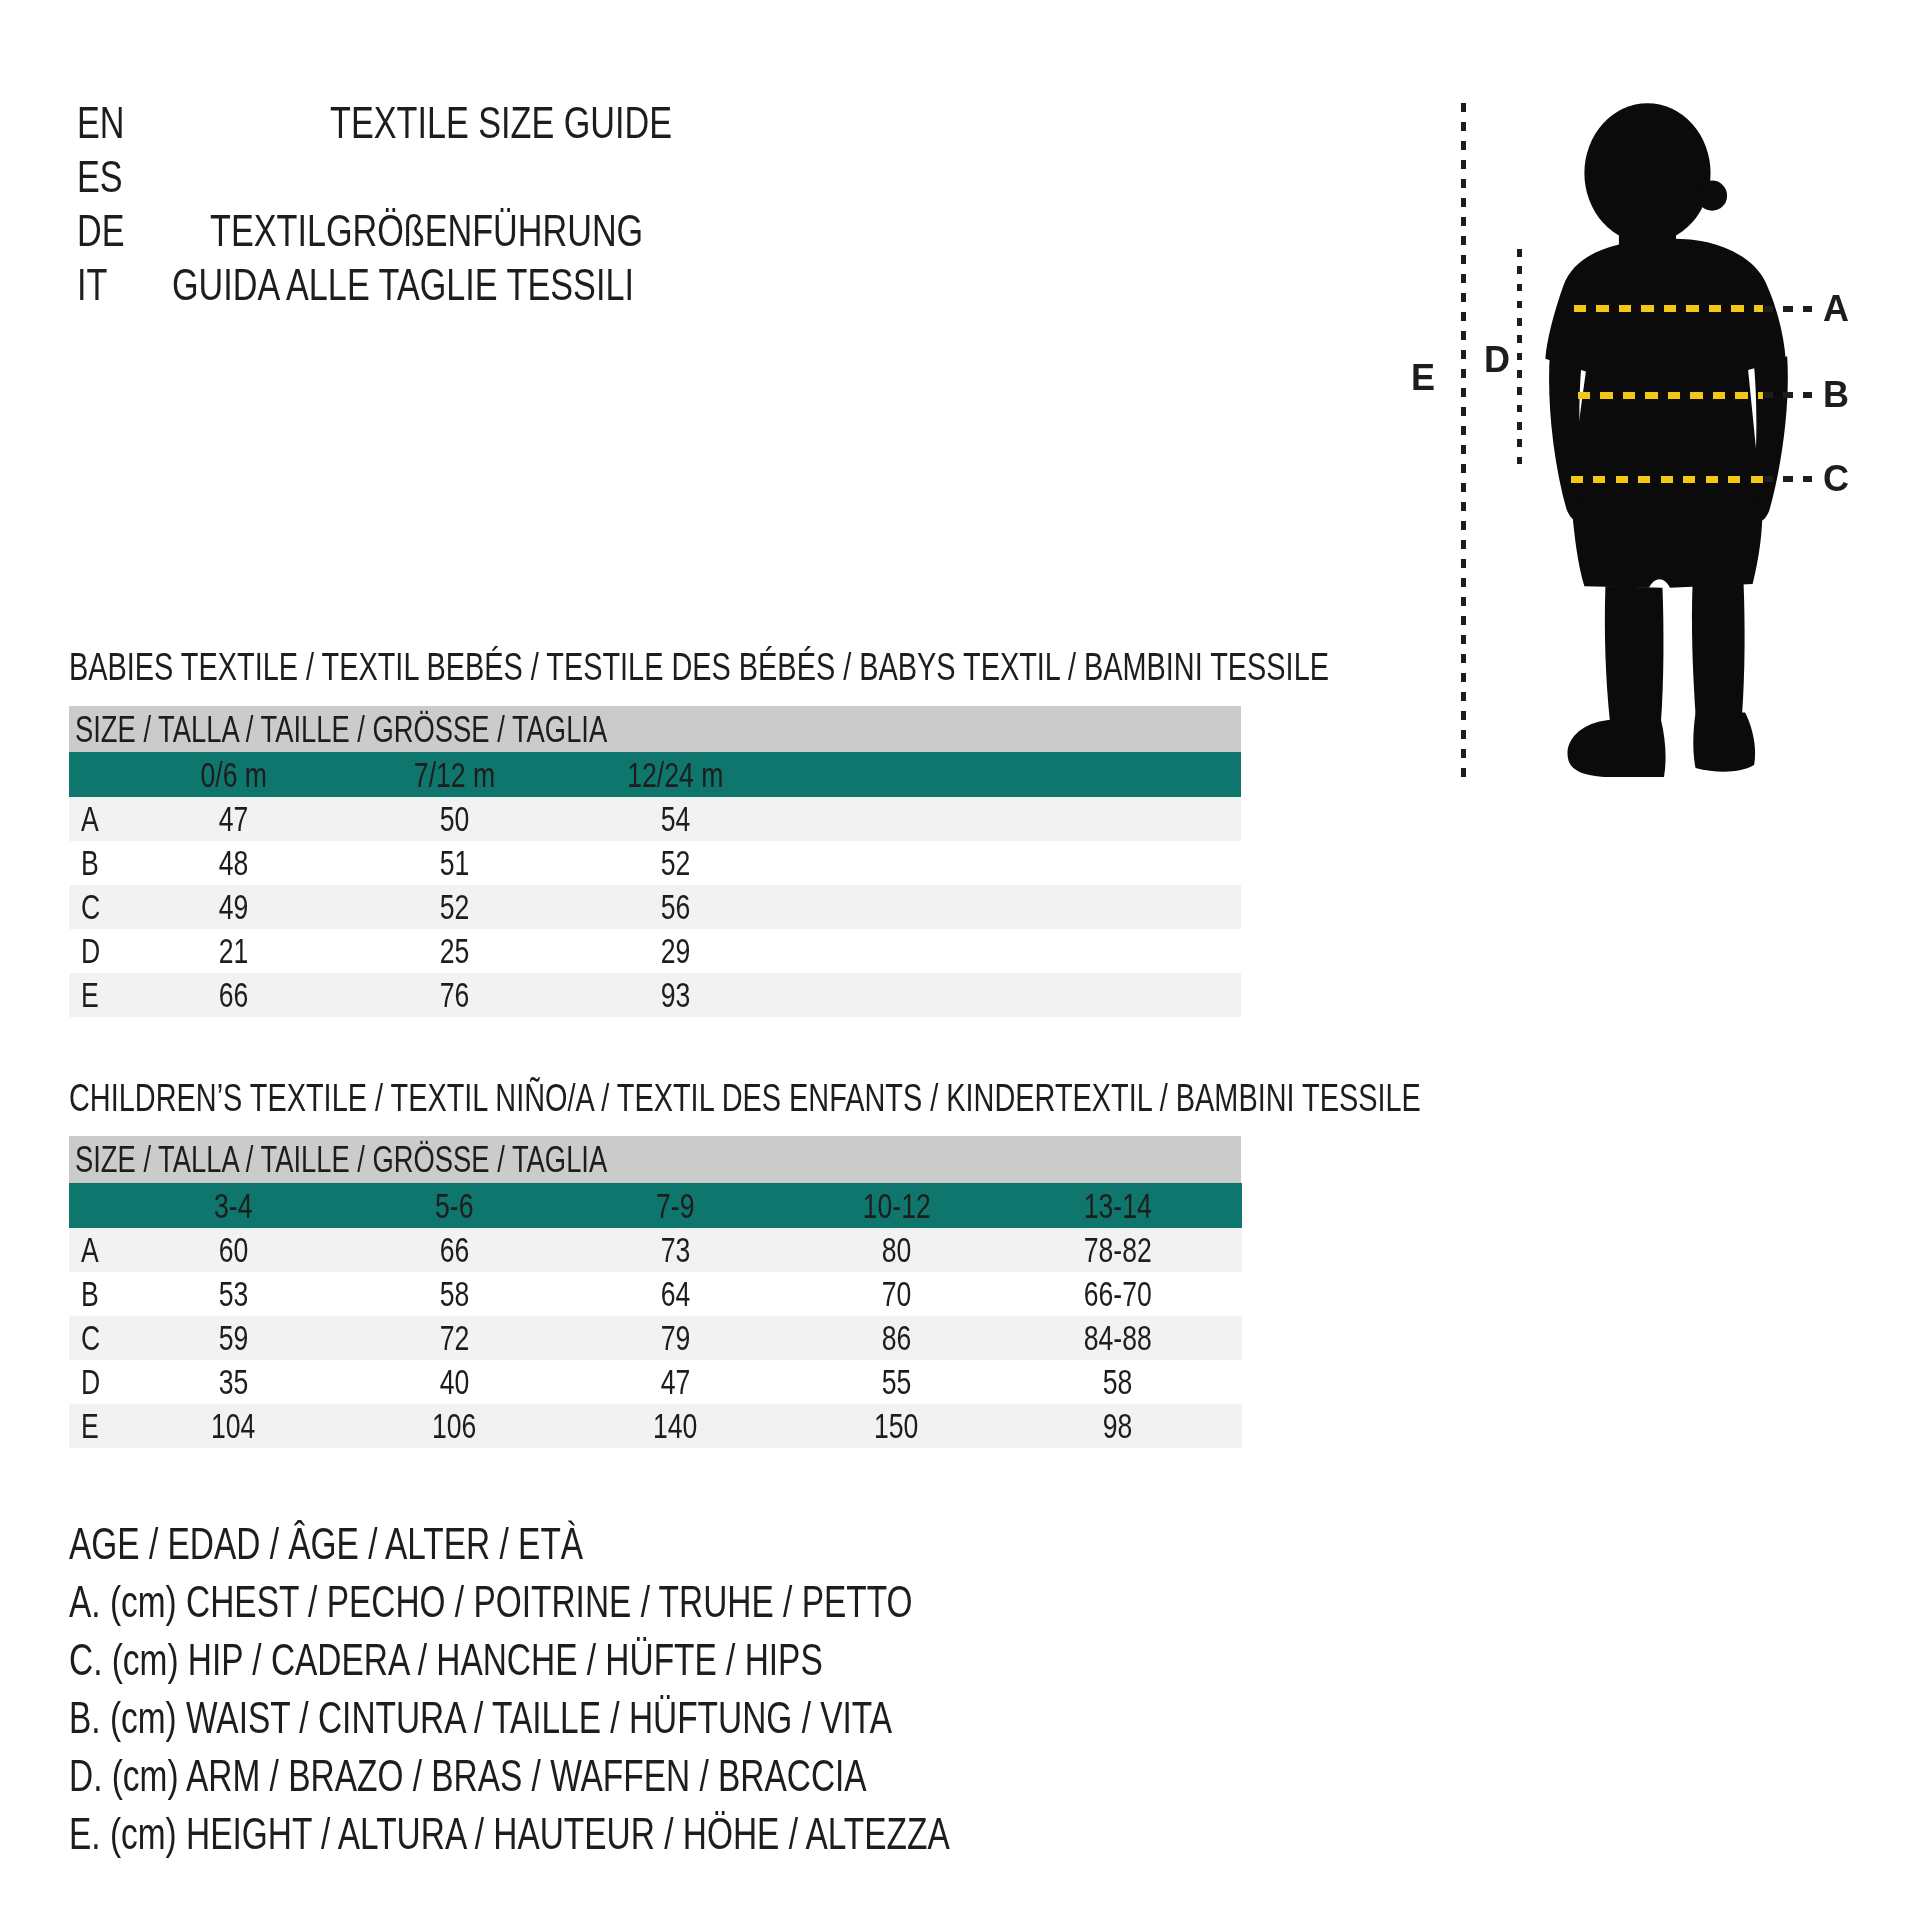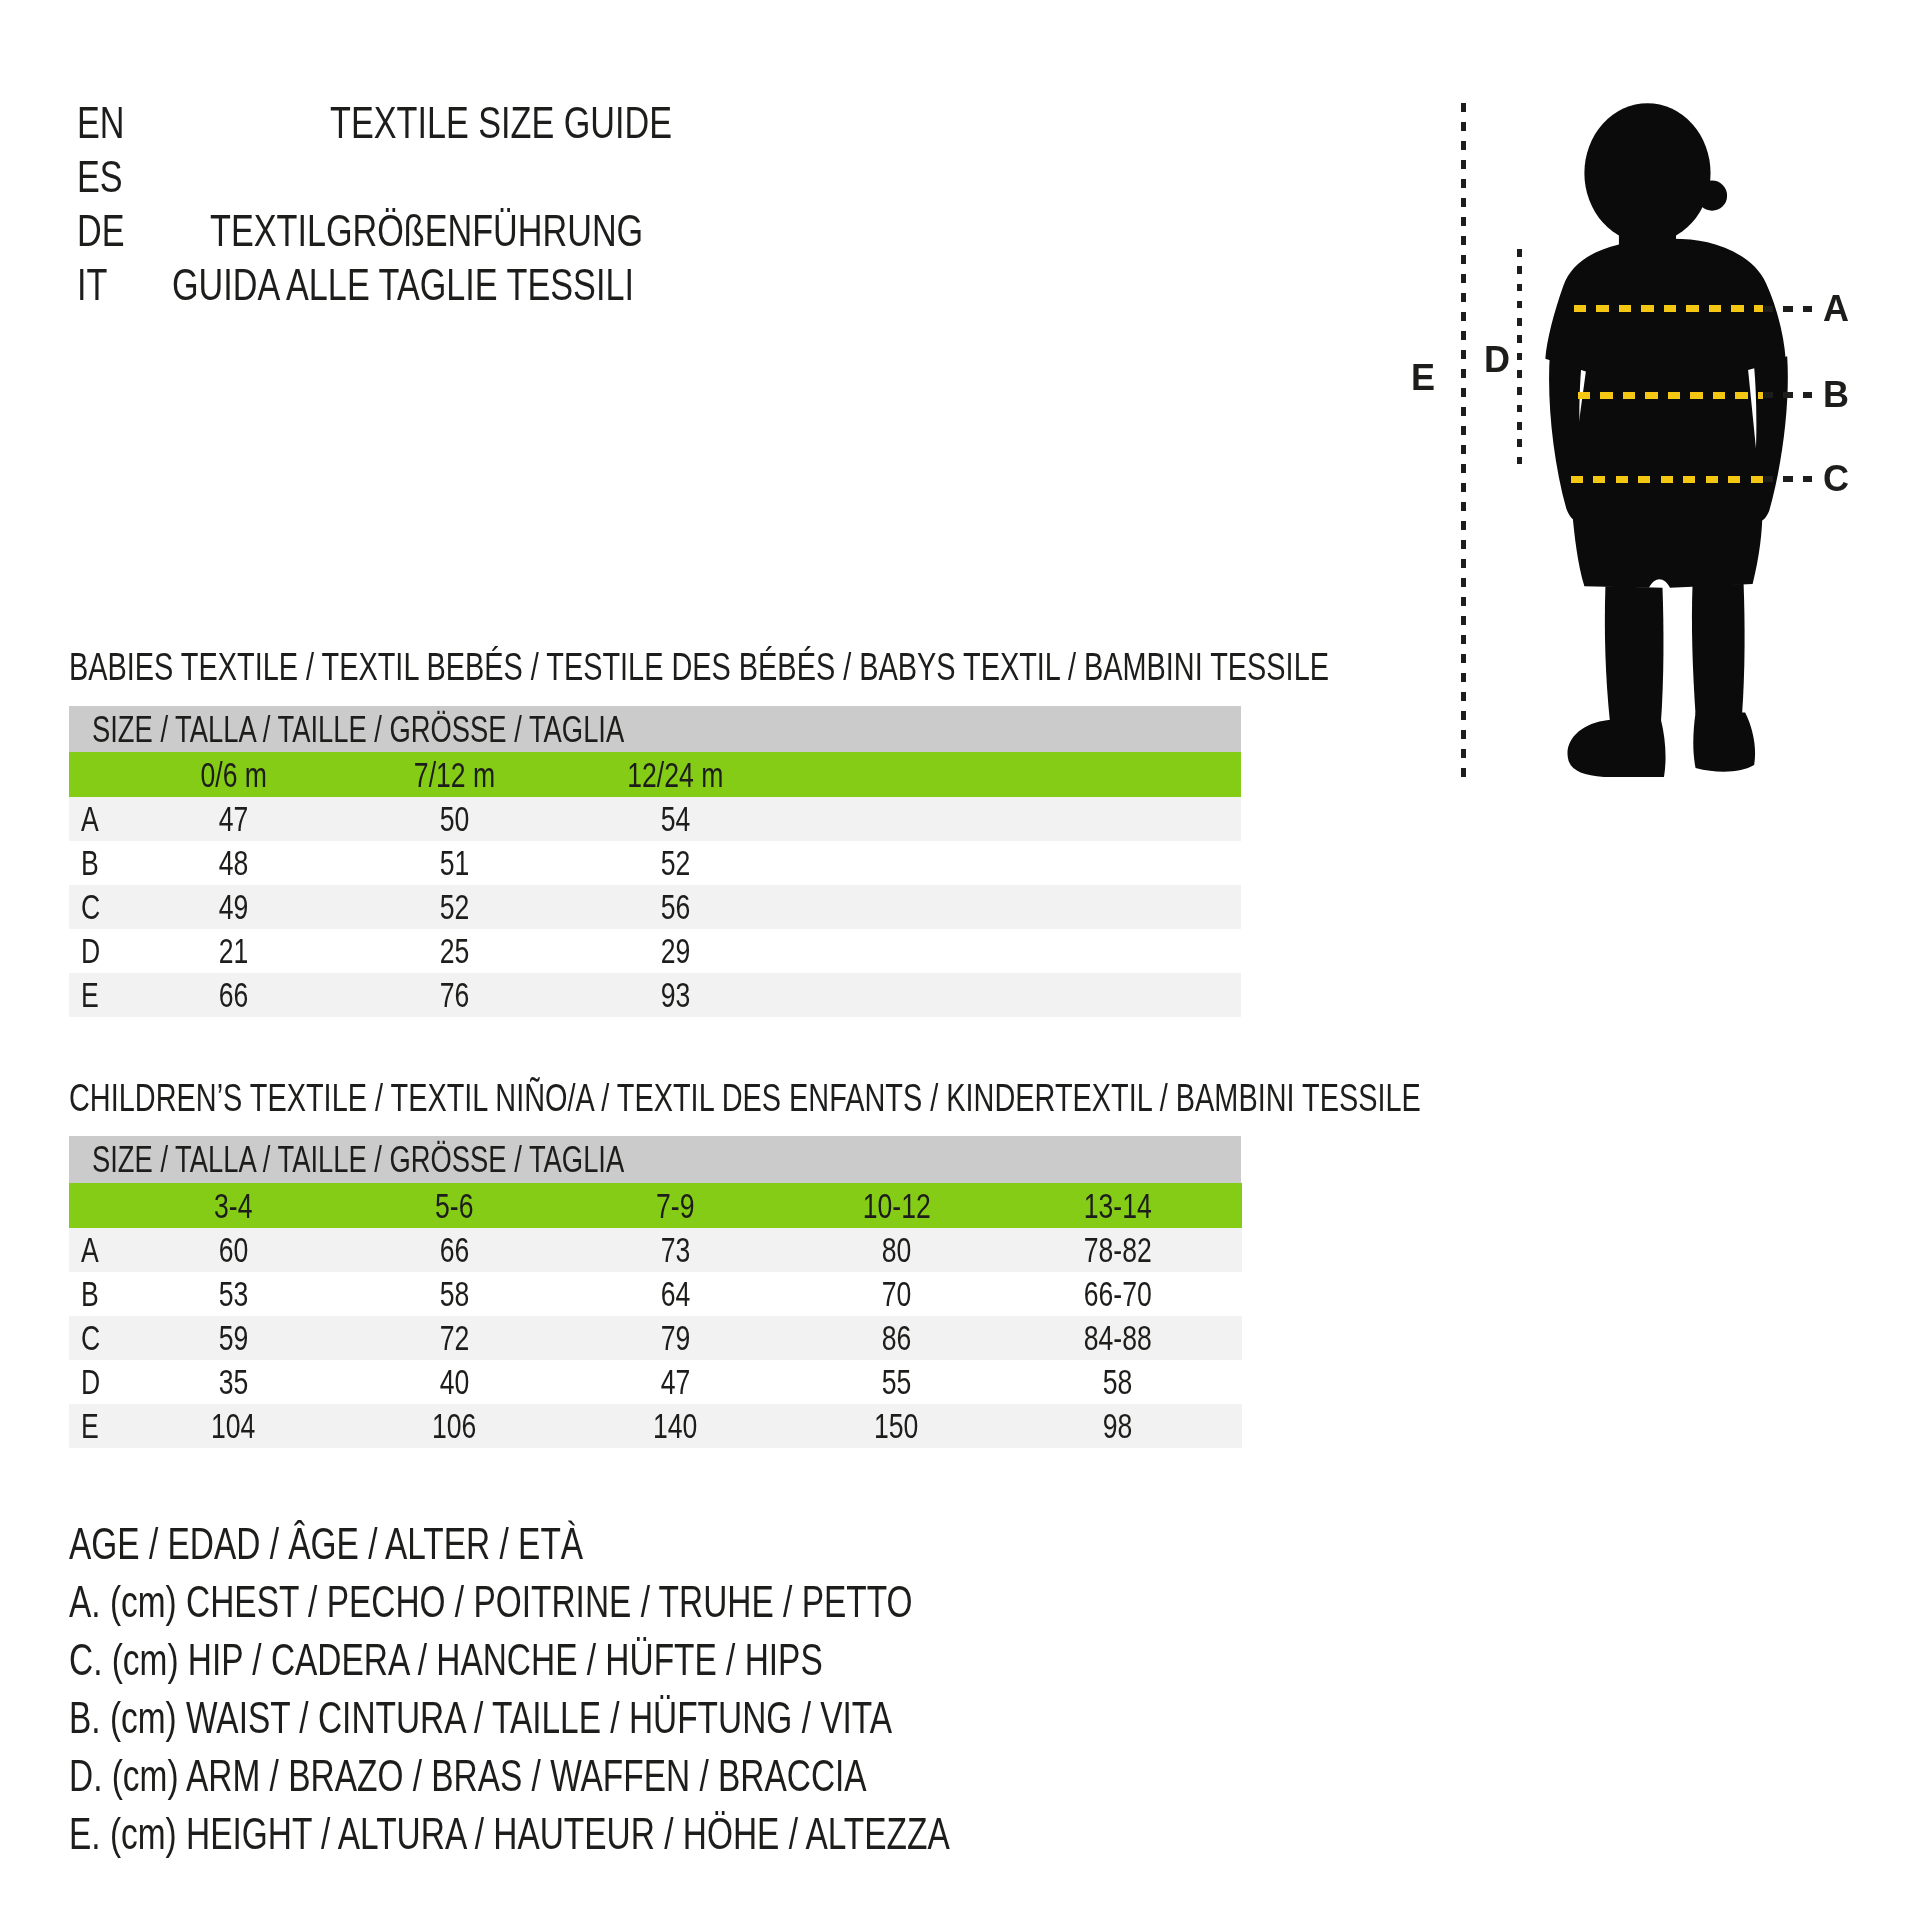--- a/index.html
+++ b/index.html
@@ -17,32 +17,32 @@
   .lang-code{width:95px;flex:0 0 95px;}
   .lang-title{flex:1 1 auto;text-align:right;}
 
   
   .sec-title{position:absolute;left:69px;font-size:38px;line-height:41px;margin-top:8px;}
   .babies-title{top:639px;}
   .children-title{top:1070px;}
 
   
   .size-bar{position:absolute;left:69px;width:1172px;height:47px;background:#cbcbcb;
-            display:flex;align-items:center;padding-left:23px;box-sizing:border-box;
+            display:flex;align-items:center;padding-left:6px;box-sizing:border-box;
             font-size:36px;}
   .babies-bar{top:706px;}
   .children-bar{top:1136px;}
 
   
   .tbl-wrap{position:absolute;left:69px;}
   .babies-tbl{top:752px;}
   .children-tbl{top:1183px;}
   table{border-collapse:collapse;table-layout:fixed;width:1172px;}
   td{padding:0;font-size:35px;text-align:center;vertical-align:middle;}
-  thead td{height:45px;background:#84cc16;}
+  thead td{height:45px;background:#0f766e;}
   tbody td{height:44px;}
   tbody tr:nth-child(odd){background:#f2f2f2;}
   td.lbl{text-align:left;padding-left:12px;}
 
   
   .legend{position:absolute;left:69px;top:1515px;text-align:right;}
   .legend-line{height:58px;display:flex;align-items:center;font-size:44px;}
 
   
   .vline{position:absolute;width:5.3px;}

